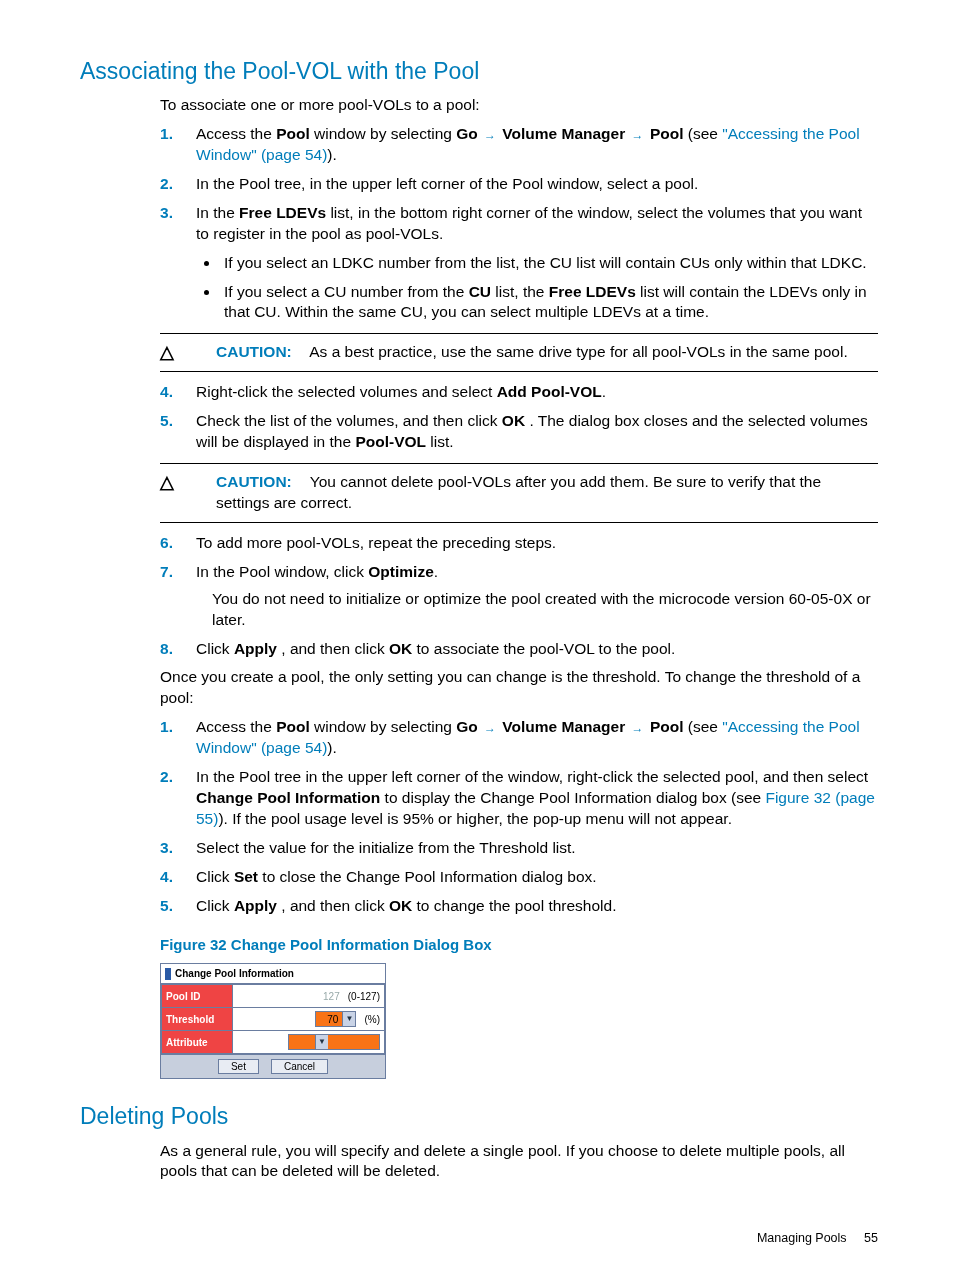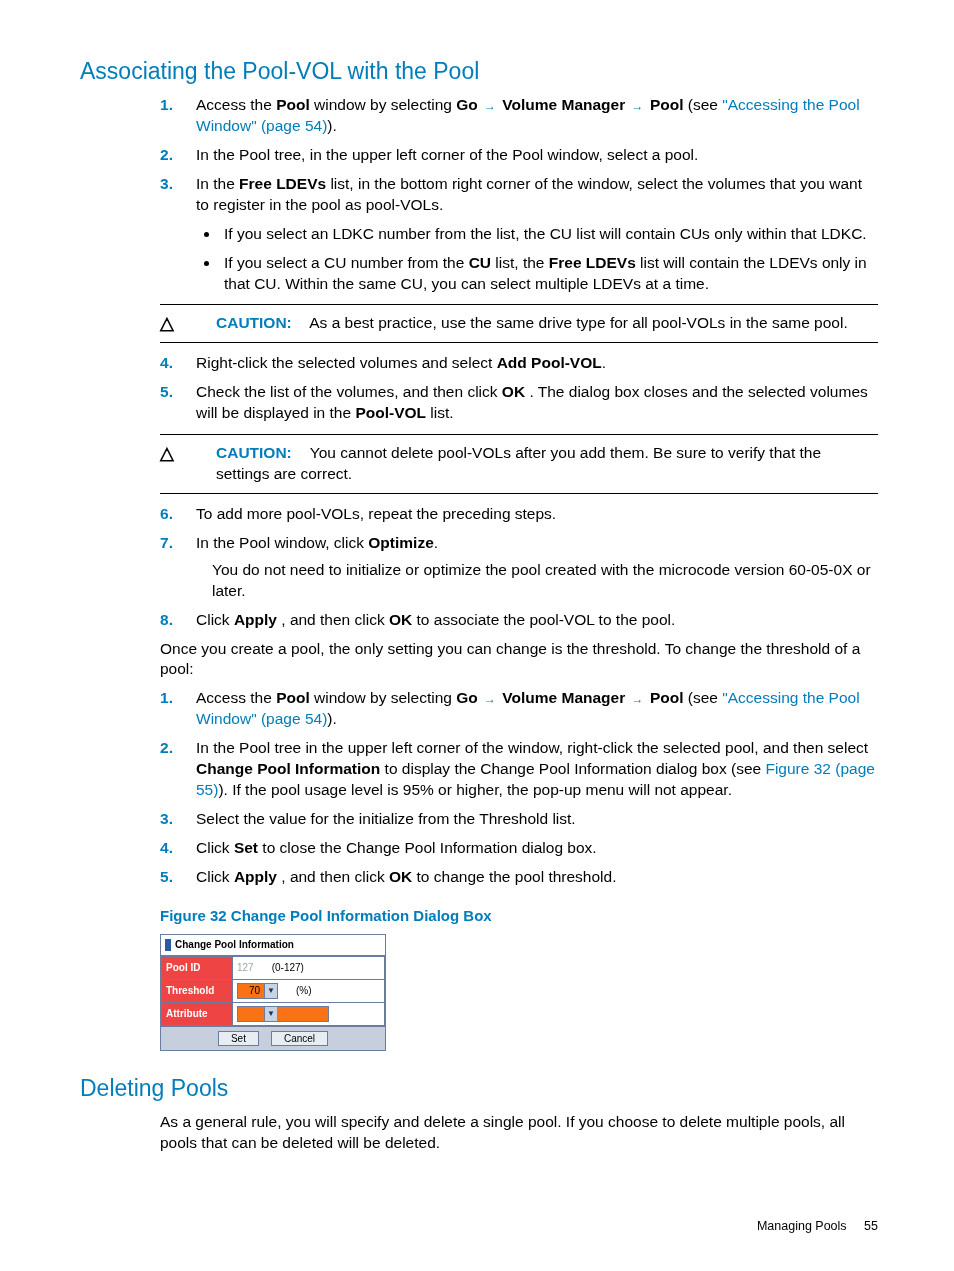--- a/index.html
+++ b/index.html
@@ -137,21 +137,22 @@
     font-weight: 700;
     width: 62px;
   }
   .dialog-body td.field {
     background: #fff;
     position: relative;
   }
   .field-inner {
     display: flex;
     align-items: center;
-    gap: 14px;
+    justify-content: flex-end;
+    gap: 4px;
   }
   .textval {
     color: #9aa;
     font-size: 10px;
   }
   .range {
     color: #000;
     font-size: 10px;
     margin-left: 4px;
   }
@@ -193,37 +194,38 @@
     padding: 1px 12px;
     cursor: pointer;
   }
   .pct {
     font-size: 10px;
     margin-left: 4px;
   }
 
   .footer {
     position: absolute;
-    bottom: 36px;
+    bottom: 24px;
     right: 76px;
     font-size: 12.5px;
   }
   .footer .pn {
     margin-left: 14px;
   }
   p.body-after {
     margin: 6px 0 0 116px;
   }
 </style>
 </head>
 <body>
 
 <div class="page">
 
   <h2 class="section">Associating the Pool-VOL with the Pool</h2>
+  <p class="intro">To associate one or more pool-VOLs to a pool:</p>
 
   <ol class="numbered" style="counter-reset:item 0;">
     <li>
       <span>Access the </span>
       <span class="bold">Pool</span>
       <span> window by selecting </span>
       <span class="bold">Go</span>
       <span class="arrow">→</span>
       <span class="bold">Volume Manager</span>
       <span class="arrow">→</span>

